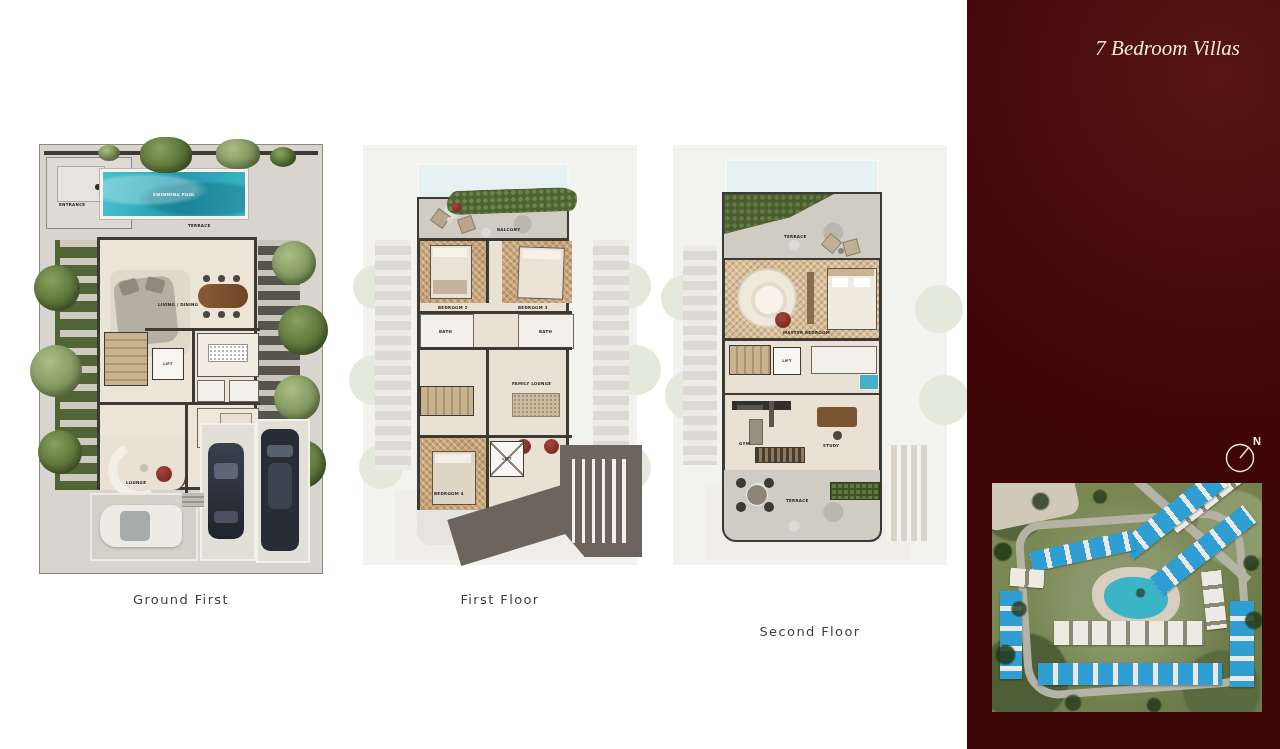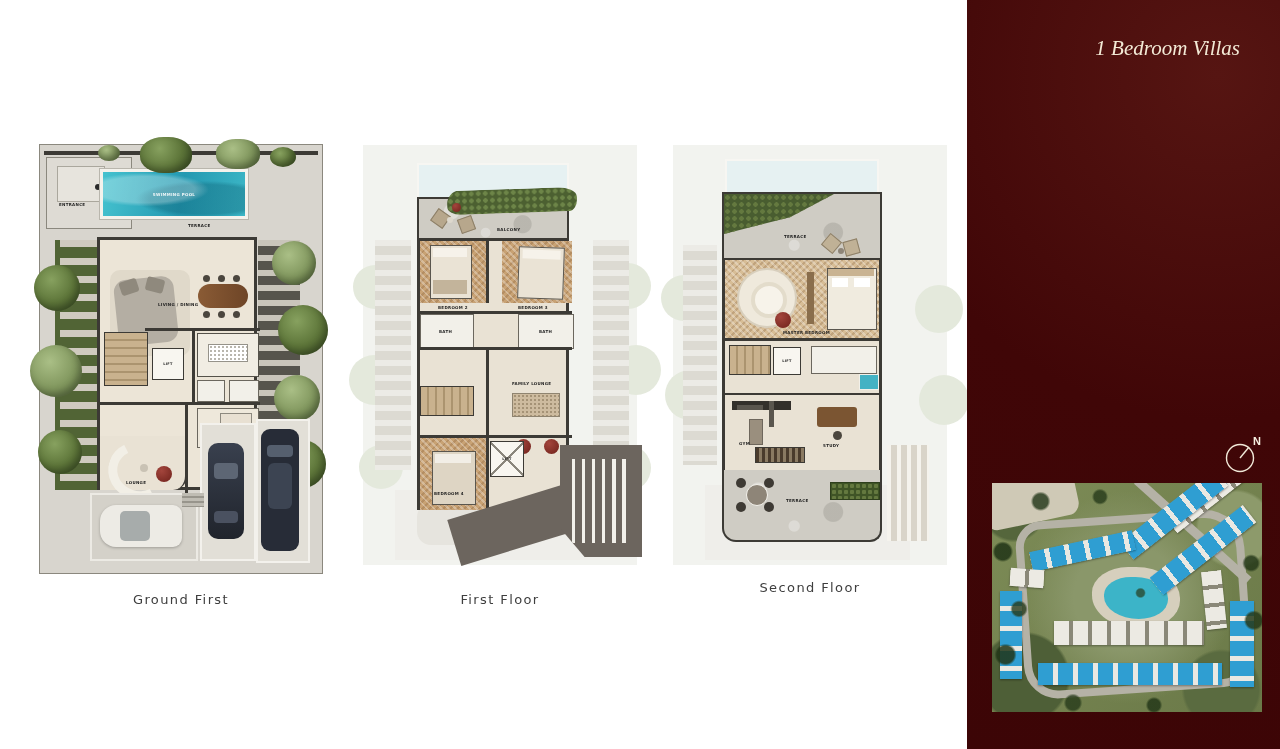--- a/index.html
+++ b/index.html
@@ -297,24 +297,24 @@
     <div class="abs" style="left:22px;top:14px;width:20px;height:20px;border-radius:50%;background:#8e8578;border:1px solid #f4f2ec;"></div>
     <div class="dotchair" style="left:12px;top:8px;width:10px;height:10px;background:#3e3a34;box-shadow:28px 0 0 #3e3a34,0 24px 0 #3e3a34,28px 24px 0 #3e3a34;"></div>
     <div class="rlabel" style="left:62px;top:28px;">TERRACE</div>
     <div class="abs" style="left:106px;top:12px;width:48px;height:16px;background:#3f5426;border:1px solid #2e3f1c;
                 background-image:radial-gradient(#64793f 2px, transparent 2.5px);background-size:6px 6px;"></div>
   </div>
 </div>
 
 <div class="plan-label" style="left:40px;top:592px;width:282px;">Ground First</div>
 <div class="plan-label" style="left:355px;top:592px;width:290px;">First Floor</div>
-<div class="plan-label" style="left:665px;top:580px;width:290px;">Second Floor</div>
+<div class="plan-label" style="left:665px;top:624px;width:290px;">Second Floor</div>
 
 <div id="sidebar">
-  <div id="subtitle">1 Bedroom Villas</div>
+  <div id="subtitle">7 Bedroom Villas</div>
 
   <svg width="46" height="46" viewBox="0 0 46 46" style="position:absolute;left:256px;top:432px;">
     <circle cx="17" cy="26" r="13.5" fill="none" stroke="#f0e8d8" stroke-width="1.4"></circle>
     <line x1="17" y1="26" x2="26" y2="15" stroke="#f0e8d8" stroke-width="1.4"></line>
     <text x="30" y="13" fill="#f6efe1" font-family="Liberation Sans, sans-serif" font-size="11" font-weight="bold">N</text>
   </svg>
 
   <div id="map">
     <div class="abs" style="left:-10px;top:-8px;width:95px;height:48px;background:#cfc9b6;transform:rotate(-12deg);border-radius:12px;"></div>
     <div class="road" style="left:28px;top:32px;width:212px;height:162px;background:none;border:8px solid #b5b2a6;border-radius:26px 40px 30px 34px;transform:rotate(-4deg);"></div>

